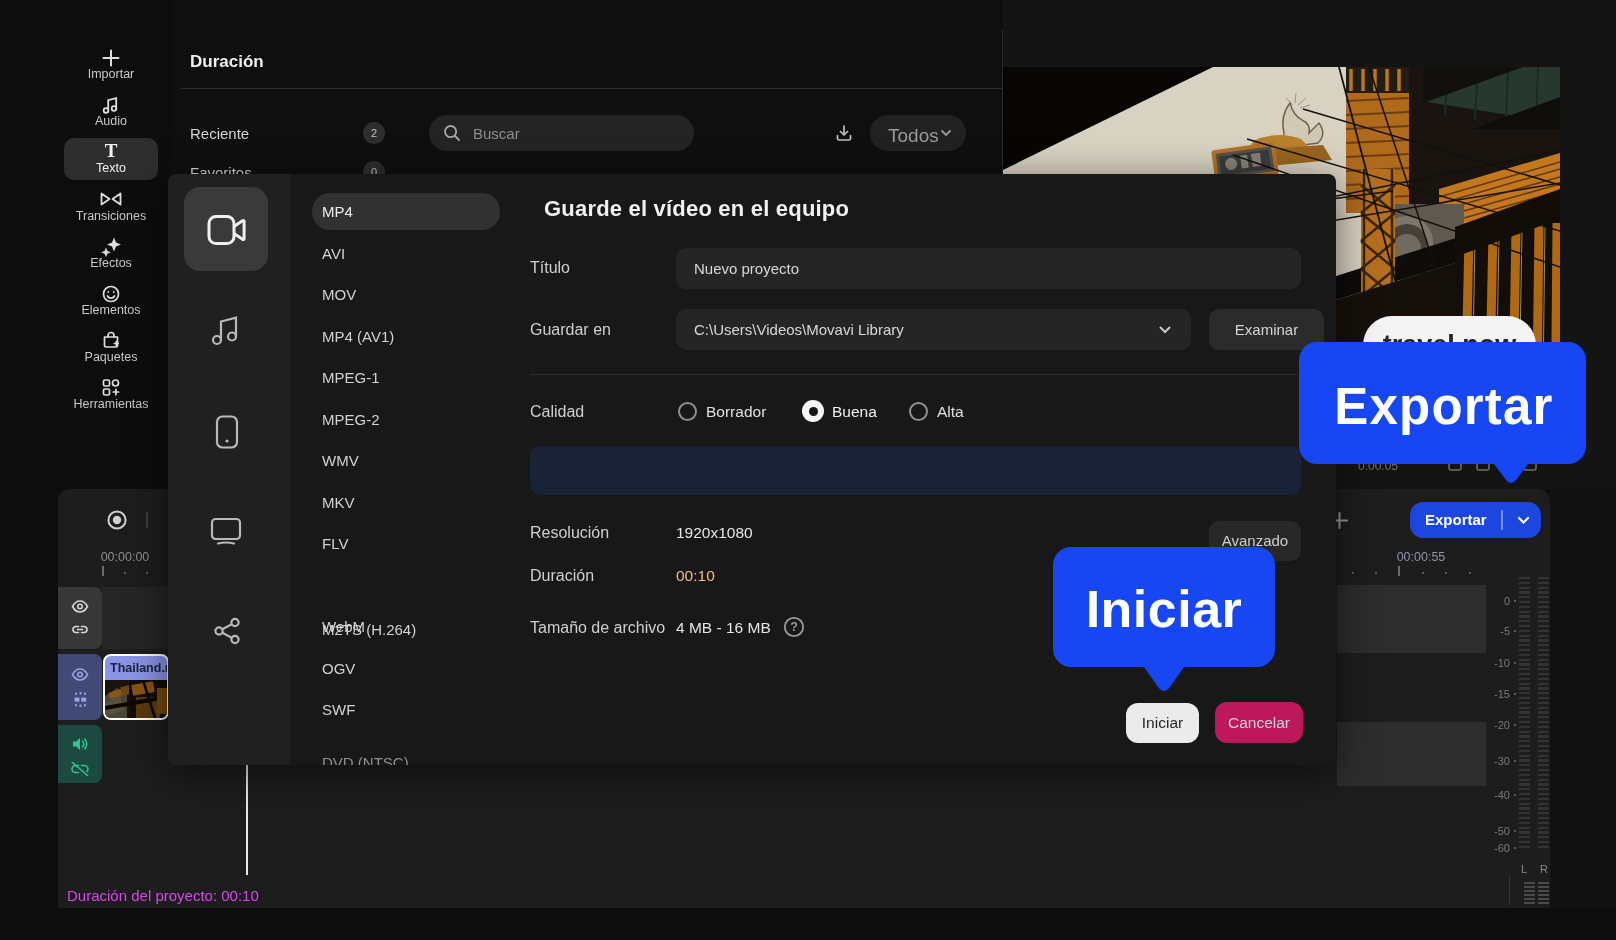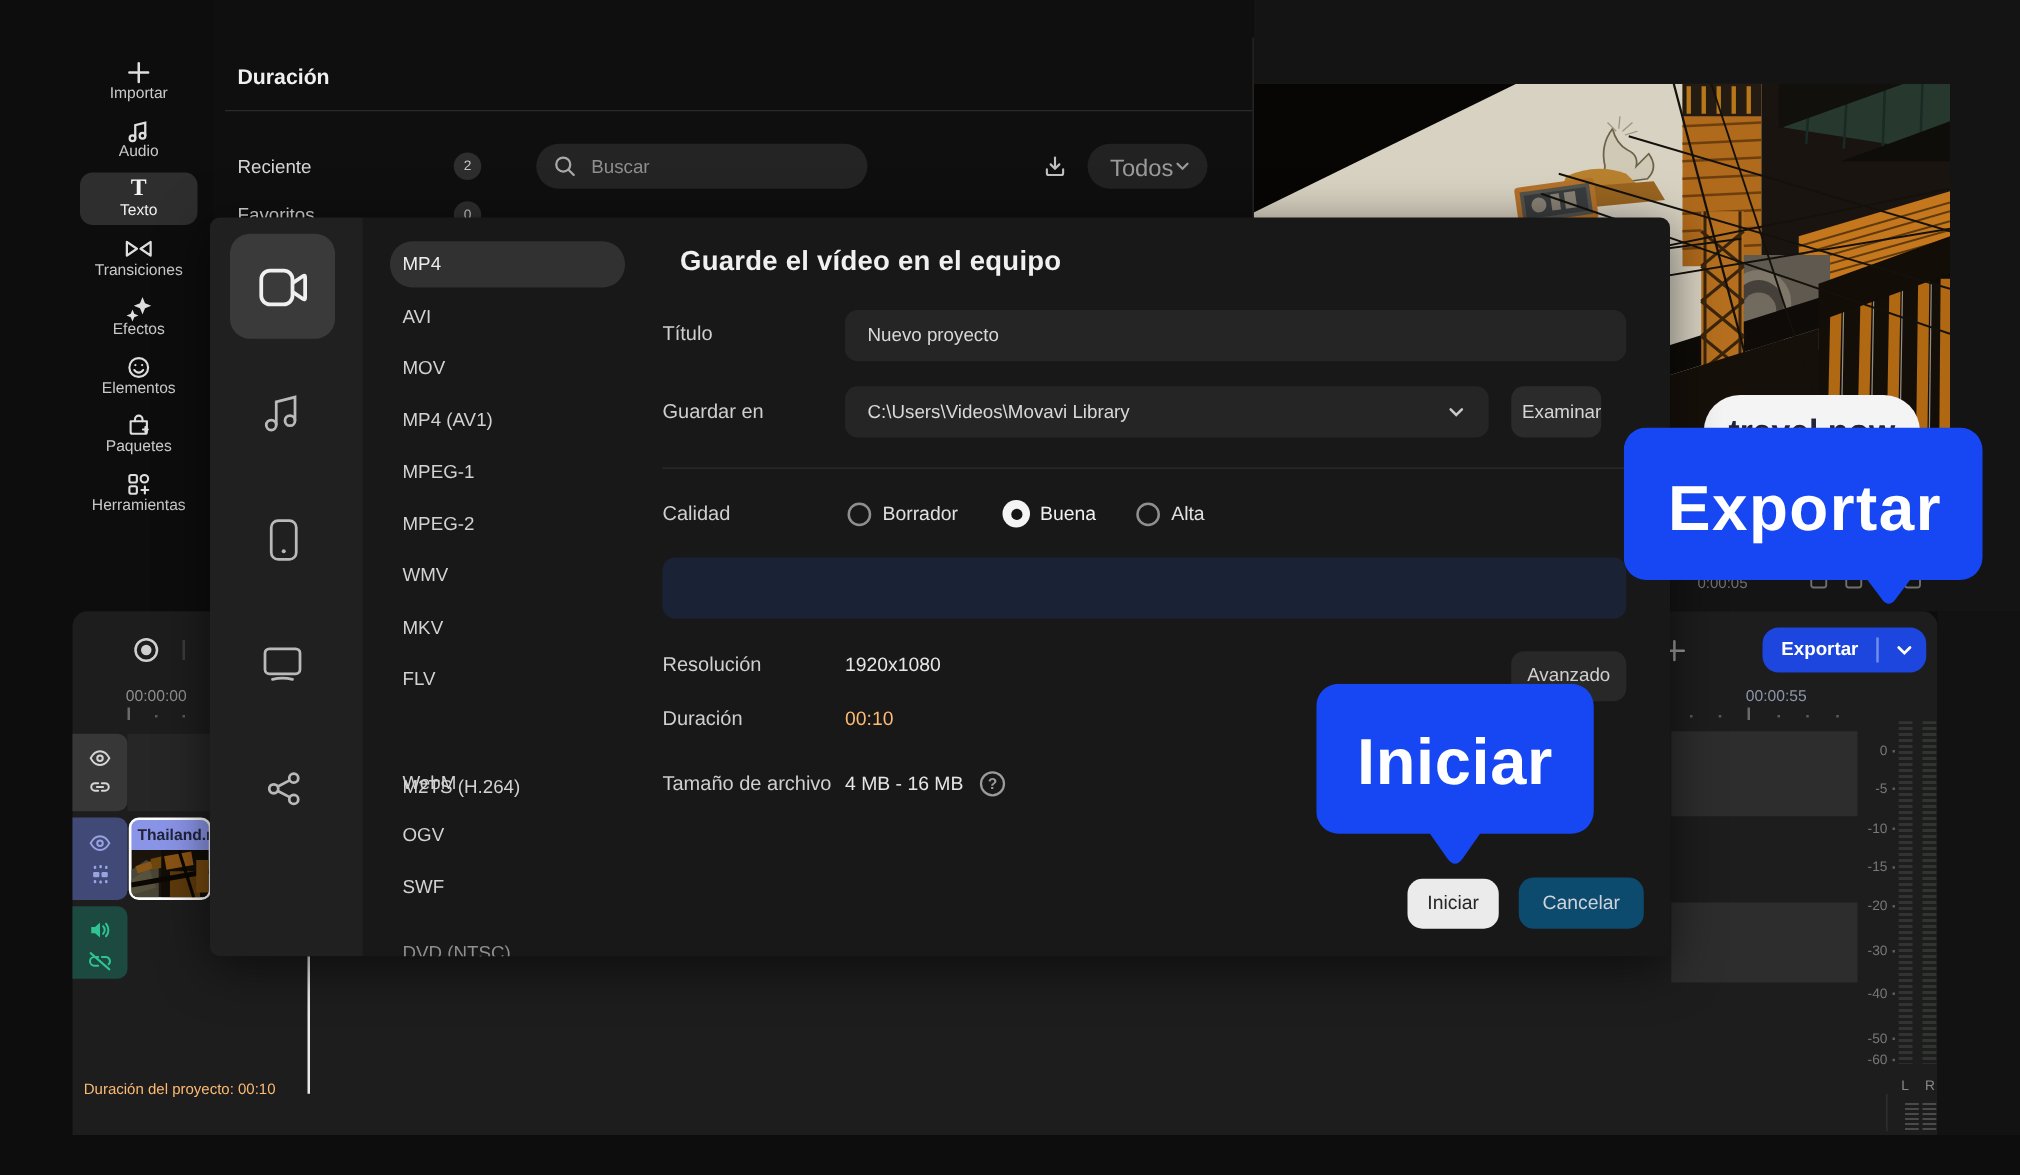--- a/index.html
+++ b/index.html
@@ -289,21 +289,21 @@
   <svg class="abs" style="left:71px;top:736px;" width="18" height="16" viewBox="0 0 18 16" fill="none" stroke="#2fc492" stroke-width="1.6" stroke-linecap="round" stroke-linejoin="round">
       <path d="M2 5.5 h3 L9 2 v12 L5 10.5 h-3 z" fill="#2fc492" stroke="none"></path>
       <path d="M11.5 5 a4.2 4.2 0 0 1 0 6 M13.8 3 a7.5 7.5 0 0 1 0 10"></path>
     </svg>
   <svg class="abs" style="left:70px;top:761px;" width="20" height="16" viewBox="0 0 20 16" fill="none" stroke="#2fc492" stroke-width="1.6" stroke-linecap="round">
       <path d="M8.5 4.5 h-3 a3.5 3.5 0 0 0 0 7 h3 M11.5 4.5 h3 a3.5 3.5 0 0 1 2.4 6"></path>
       <path d="M2.5 1.5 L17.5 14.5"></path>
     </svg>
 
   <div class="abs" style="left:246px;top:765px;width:1.5px;height:110px;background:#e8e8e8;"></div>
-  <div class="abs" style="left:67px;top:864px;font-size:12px;color:#fdba74;">Duración del proyecto: 00:10</div>
+  <div class="abs" style="left:67px;top:887px;font-size:15px;color:#d946ef;">Duración del proyecto: 00:10</div>
 </div>
 
 <div class="abs" id="tl-right">
 
   <svg class="abs" style="left:1330px;top:511px;" width="19" height="19" viewBox="0 0 19 19" stroke="#9a9a9a" stroke-width="2" stroke-linecap="round">
       <path d="M9.5 2 v15 M2 9.5 h15"></path>
     </svg>
 
   <div class="abs" style="left:1410px;top:502px;width:131px;height:36px;border-radius:13px;background:#1c46dd;"></div>
   <div class="abs" style="left:1425px;top:511px;font-size:15px;font-weight:bold;color:#fff;">Exportar</div>
@@ -402,21 +402,21 @@
   <div class="abs" style="left:362px;top:85px;font-size:16px;color:#cfcfcf;">Título</div>
   <div class="abs" style="left:508px;top:74px;width:625px;height:41px;border-radius:10px;background:#252525;"></div>
   <div class="abs" style="left:526px;top:86px;font-size:15px;color:#d8d8d8;">Nuevo proyecto</div>
 
   <div class="abs" style="left:362px;top:147px;font-size:16px;color:#cfcfcf;">Guardar en</div>
   <div class="abs" style="left:508px;top:135px;width:515px;height:41px;border-radius:10px;background:#252525;"></div>
   <div class="abs" style="left:526px;top:147px;font-size:15px;color:#d8d8d8;">C:\Users\Videos\Movavi Library</div>
   <svg class="abs" style="left:990px;top:151px;" width="14" height="10" viewBox="0 0 14 10" fill="none" stroke="#c9c9c9" stroke-width="2" stroke-linecap="round">
       <path d="M2.5 2.5 L7 7 L11.5 2.5"></path>
     </svg>
-  <div class="abs" style="left:1041px;top:135px;width:72px;height:41px;border-radius:10px;background:#2b2b2b;color:#d5d5d5;font-size:15px;text-align:right;line-height:41px;">Examinar</div>
+  <div class="abs" style="left:1041px;top:135px;width:115px;height:41px;border-radius:10px;background:#2b2b2b;color:#d5d5d5;font-size:15px;text-align:center;line-height:41px;">Examinar</div>
 
   <div class="abs" style="left:362px;top:200px;width:771px;height:1px;background:#2c2c2c;"></div>
 
   <div class="abs" style="left:362px;top:229px;font-size:16px;color:#cfcfcf;">Calidad</div>
   <div class="abs" style="left:510px;top:228px;width:19px;height:19px;border-radius:50%;border:2px solid #8f8f8f;box-sizing:border-box;"></div>
   <div class="abs" style="left:538px;top:229px;font-size:15.5px;color:#e0e0e0;">Borrador</div>
   <div class="abs" style="left:634px;top:226px;width:22px;height:22px;border-radius:50%;background:#f4f4f4;"></div>
   <div class="abs" style="left:641px;top:233px;width:9px;height:9px;border-radius:50%;background:#151515;"></div>
   <div class="abs" style="left:664px;top:229px;font-size:15.5px;color:#f0f0f0;">Buena</div>
   <div class="abs" style="left:741px;top:228px;width:19px;height:19px;border-radius:50%;border:2px solid #8f8f8f;box-sizing:border-box;"></div>
@@ -431,21 +431,21 @@
   <div class="abs" style="left:362px;top:445px;font-size:16px;color:#cfcfcf;">Tamaño de archivo</div>
   <div class="abs" style="left:508px;top:445px;font-size:15.5px;color:#e6e6e6;">4 MB - 16 MB</div>
   <svg class="abs" style="left:615px;top:442px;" width="22" height="22" viewBox="0 0 22 22" fill="none">
       <circle cx="11" cy="11" r="9.2" stroke="#9a9a9a" stroke-width="1.8"></circle>
       <text x="11" y="15.4" text-anchor="middle" font-family="Liberation Sans,sans-serif" font-size="12.5" font-weight="bold" fill="#9a9a9a">?</text>
     </svg>
 
   <div class="abs" style="left:1041px;top:347px;width:92px;height:40px;border-radius:10px;background:#282828;color:#cfcfcf;font-size:15px;text-align:center;line-height:40px;">Avanzado</div>
 
   <div class="abs" style="left:958px;top:529px;width:73px;height:40px;border-radius:12px;background:#ebebeb;color:#262626;font-size:15.5px;text-align:center;line-height:40px;">Iniciar</div>
-  <div class="abs" style="left:1047px;top:528px;width:100px;height:41px;border-radius:12px;background:#0c4a6e;color:#ced2d9;font-size:15.5px;text-align:center;line-height:41px;">Cancelar</div>
+  <div class="abs" style="left:1047px;top:528px;width:88px;height:41px;border-radius:12px;background:#be185d;color:#ced2d9;font-size:15.5px;text-align:center;line-height:41px;">Cancelar</div>
 </div>
 
 <svg class="abs" style="left:1299px;top:342px;" width="290" height="145" viewBox="0 0 290 145">
   <path d="M18 0 H269 a18 18 0 0 1 18 18 V104 a18 18 0 0 1 -18 18 H229 l-12 16 q-5 6 -10 0 l-12 -16 H18 a18 18 0 0 1 -18 -18 V18 a18 18 0 0 1 18 -18 Z" fill="#1746f3"></path>
   <text x="145" y="82" text-anchor="middle" font-family="Liberation Sans,sans-serif" font-size="51" font-weight="bold" letter-spacing="1.2" fill="#ffffff">Exportar</text>
 </svg>
 <svg class="abs" style="left:1053px;top:547px;" width="224" height="146" viewBox="0 0 224 146">
   <path d="M18 0 H204 a18 18 0 0 1 18 18 V102 a18 18 0 0 1 -18 18 H131 l-14 20 q-6 8 -12 0 l-14 -20 H18 a18 18 0 0 1 -18 -18 V18 a18 18 0 0 1 18 -18 Z" fill="#1746f3"></path>
   <text x="111" y="80" text-anchor="middle" font-family="Liberation Sans,sans-serif" font-size="52" font-weight="bold" letter-spacing="0.5" fill="#ffffff">Iniciar</text>
 </svg>

